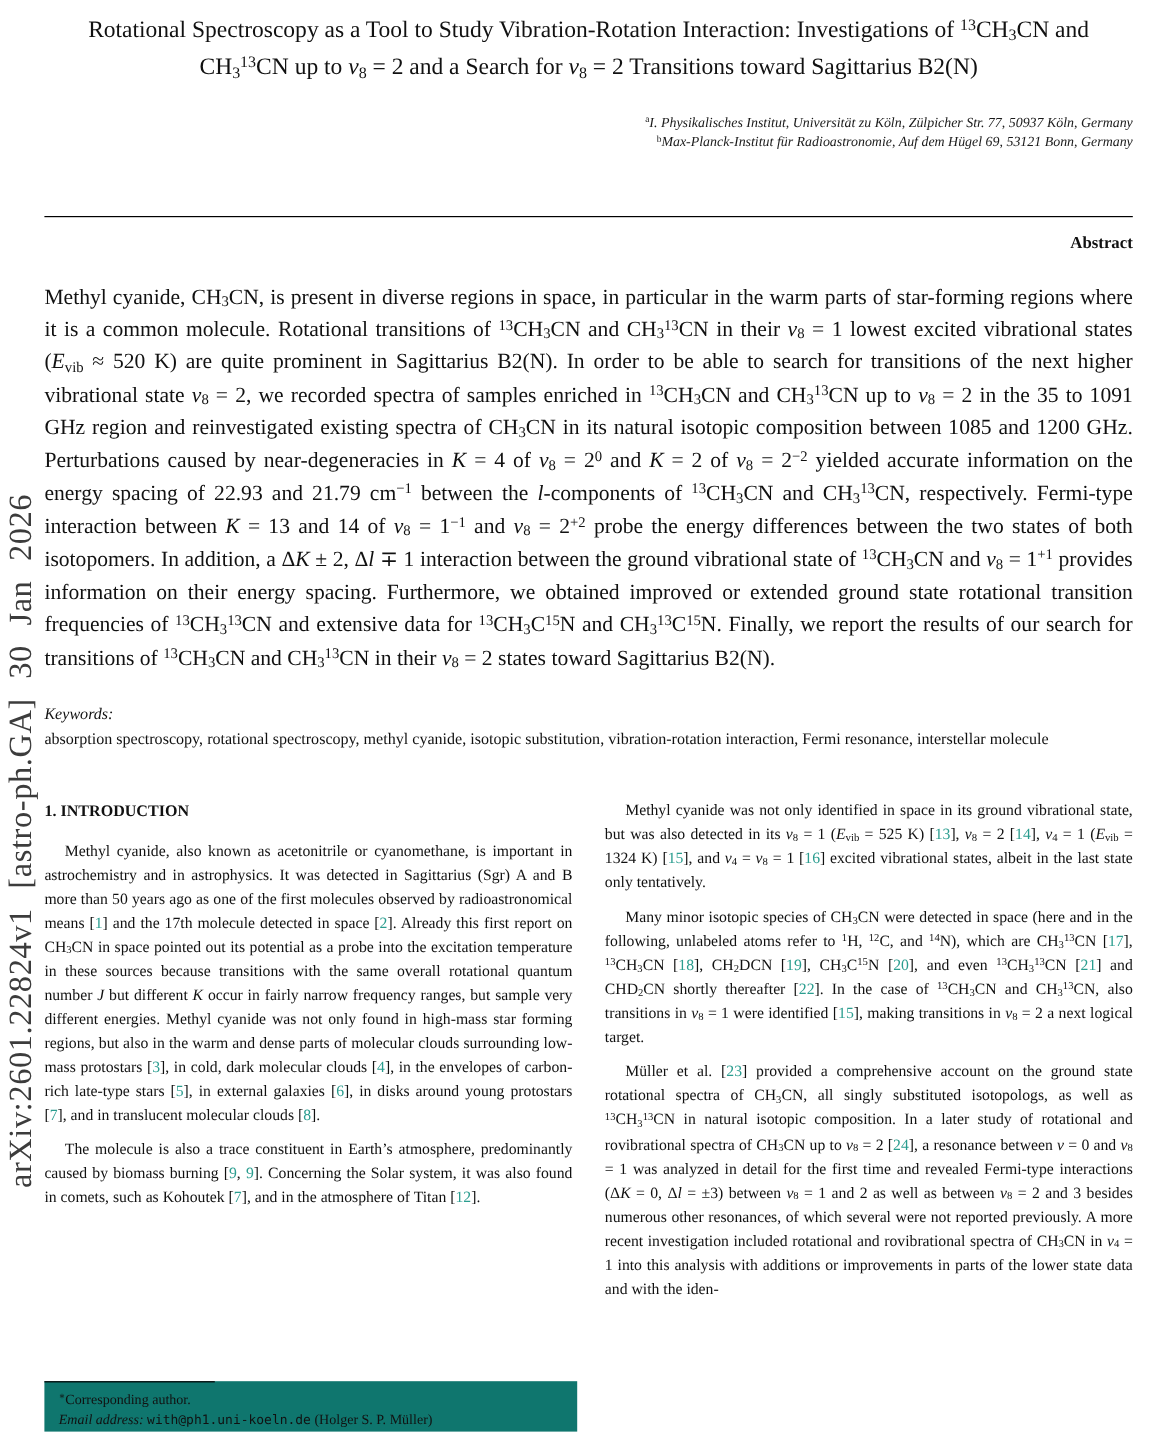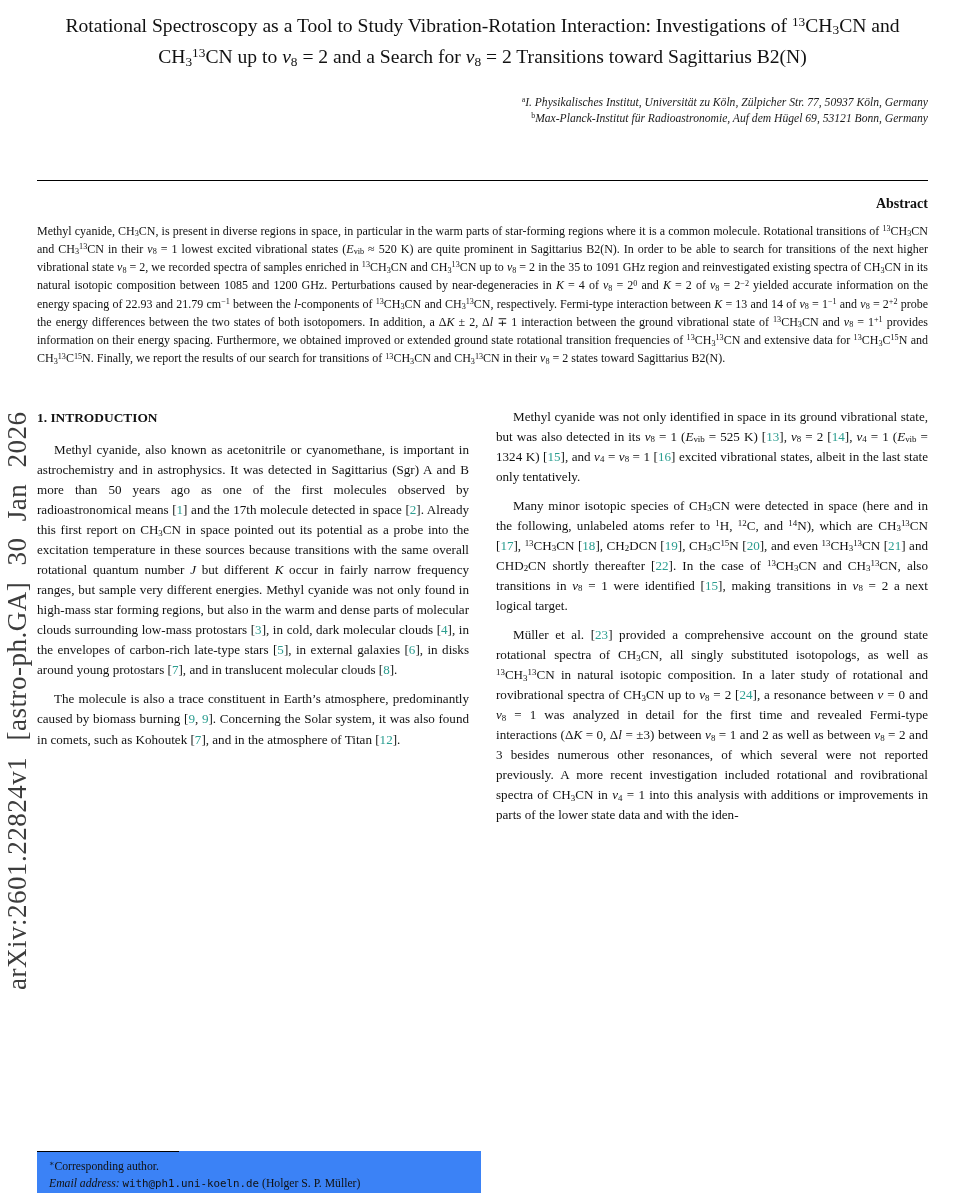--- a/index.html
+++ b/index.html
@@ -3,53 +3,53 @@
 <meta charset="utf-8">
 <style>
   * { margin: 0; padding: 0; box-sizing: border-box; }
   html, body { background: #ffffff; }
   body {
     width: 963px; height: 1200px;
     font-family: "Liberation Serif", "DejaVu Serif", serif;
     color: #111;
   }
   .page { position: relative; width: 963px; height: 1200px; overflow: hidden; background: #fff; }
-  .content { padding: 8px 35px 0 37px; }
+  .content { padding: 8px 19px 0 37px; }
 
   sup { font-size: 68%; line-height: 0; vertical-align: baseline; position: relative; top: -0.45em; }
   sub { font-size: 68%; line-height: 0; vertical-align: baseline; position: relative; top: 0.18em; }
 
   .stamp {
     position: absolute; left: 2px; top: 990px;
     transform: rotate(-90deg); transform-origin: 0 0;
     white-space: nowrap;
     font-size: 27px; letter-spacing: 0.5px; word-spacing: 9px;
     color: var(--stamp, #3c3c3c);
   }
 
   .paper-title { font-size: 19.6px; font-weight: 400; line-height: 1.6; text-align: center; margin: 2px 6px 0 6px; }
   .authors { text-align: center; font-size: 14.6px; margin-top: 27px; }
   .affil { text-align: right; font-size: 11.6px; margin-top: 3px; color: #1a1a1a; }
   .affil.first { margin-top: 23px; }
 
   .rule { border: none; border-top: 1px solid #000; margin-top: 55px; }
   .abstract-heading { font-size: 14px; font-weight: 700; margin-top: 15px; text-align: right; }
-  .abstract-body { font-size: 12px; line-height: 1.52; text-align: justify; margin-top: 10px; }
+  .abstract-body { font-size: 18px; line-height: 1.52; text-align: justify; margin-top: 22px; }
 
   .kw-label { font-style: italic; font-size: 13.4px; margin-top: 25px; }
   .kw-body { font-size: 13.4px; line-height: 1.5; text-align: justify; margin-top: 3px; }
 
   .columns { display: flex; gap: 27px; margin-top: 39px; }
   .col { width: 444px; font-size: 13.1px; line-height: 1.53; text-align: justify; }
   .sec-heading { font-size: 13.4px; font-weight: 700; margin: 1px 0 12px 0; }
   .col p { text-indent: 17px; margin: 0 0 9px 0; }
 
   .cite { color: var(--cite, #2a9d8f); }
 
-  .footnote { position: absolute; left: 37px; bottom: 7px; width: 444px; font-size: 11.7px; line-height: 1.5; background: #3b82f6; }
+  .footnote { position: absolute; left: 37px; bottom: 7px; width: 444px; font-size: 11.7px; line-height: 1.5; background: #0f766e; }
   .fn-rule { border: none; border-top: 1px solid #000; width: 142px; margin: 0 0 6px 0; }
   .footnote p { margin: 0; text-indent: 12px; }
   .mono { font-family: "DejaVu Sans Mono", "Liberation Mono", monospace; font-size: 10.8px; }
 </style>
 </head>
 <body>
 
 <div class="page">
 
   <div class="stamp">arXiv:2601.22824v1 [astro-ph.GA] 30 Jan 2026</div>
@@ -60,20 +60,22 @@
 
 
     <div class="affil first"><sup>a</sup><i>I. Physikalisches Institut, Universität zu Köln, Zülpicher Str. 77, 50937 Köln, Germany</i></div>
     <div class="affil"><sup>b</sup><i>Max-Planck-Institut für Radioastronomie, Auf dem Hügel 69, 53121 Bonn, Germany</i></div>
 
     <hr class="rule">
 
     <h2 class="abstract-heading">Abstract</h2>
     <p class="abstract-body">Methyl cyanide, CH<sub>3</sub>CN, is present in diverse regions in space, in particular in the warm parts of star-forming regions where it is a common molecule. Rotational transitions of <sup>13</sup>CH<sub>3</sub>CN and CH<sub>3</sub><sup>13</sup>CN in their <i>v</i><sub>8</sub> = 1 lowest excited vibrational states (<i>E</i><sub>vib</sub> ≈ 520 K) are quite prominent in Sagittarius B2(N). In order to be able to search for transitions of the next higher vibrational state <i>v</i><sub>8</sub> = 2, we recorded spectra of samples enriched in <sup>13</sup>CH<sub>3</sub>CN and CH<sub>3</sub><sup>13</sup>CN up to <i>v</i><sub>8</sub> = 2 in the 35 to 1091 GHz region and reinvestigated existing spectra of CH<sub>3</sub>CN in its natural isotopic composition between 1085 and 1200 GHz. Perturbations caused by near-degeneracies in <i>K</i> = 4 of <i>v</i><sub>8</sub> = 2<sup>0</sup> and <i>K</i> = 2 of <i>v</i><sub>8</sub> = 2<sup>−2</sup> yielded accurate information on the energy spacing of 22.93 and 21.79 cm<sup>−1</sup> between the <i>l</i>-components of <sup>13</sup>CH<sub>3</sub>CN and CH<sub>3</sub><sup>13</sup>CN, respectively. Fermi-type interaction between <i>K</i> = 13 and 14 of <i>v</i><sub>8</sub> = 1<sup>−1</sup> and <i>v</i><sub>8</sub> = 2<sup>+2</sup> probe the energy differences between the two states of both isotopomers. In addition, a Δ<i>K</i> ± 2, Δ<i>l</i> ∓ 1 interaction between the ground vibrational state of <sup>13</sup>CH<sub>3</sub>CN and <i>v</i><sub>8</sub> = 1<sup>+1</sup> provides information on their energy spacing. Furthermore, we obtained improved or extended ground state rotational transition frequencies of <sup>13</sup>CH<sub>3</sub><sup>13</sup>CN and extensive data for <sup>13</sup>CH<sub>3</sub>C<sup>15</sup>N and CH<sub>3</sub><sup>13</sup>C<sup>15</sup>N. Finally, we report the results of our search for transitions of <sup>13</sup>CH<sub>3</sub>CN and CH<sub>3</sub><sup>13</sup>CN in their <i>v</i><sub>8</sub> = 2 states toward Sagittarius B2(N).</p>
 
+    <div class="kw-label">Keywords:</div>
+    <p class="kw-body">absorption spectroscopy, rotational spectroscopy, methyl cyanide, isotopic substitution, vibration-rotation interaction, Fermi resonance, interstellar molecule</p>
 
     <div class="columns">
       <div class="col">
         <h3 class="sec-heading">1. INTRODUCTION</h3>
         <p>Methyl cyanide, also known as acetonitrile or cyanomethane, is important in astrochemistry and in astrophysics. It was detected in Sagittarius (Sgr) A and B more than 50 years ago as one of the first molecules observed by radioastronomical means [<span class="cite">1</span>] and the 17th molecule detected in space [<span class="cite">2</span>]. Already this first report on CH<sub>3</sub>CN in space pointed out its potential as a probe into the excitation temperature in these sources because transitions with the same overall rotational quantum number <i>J</i> but different <i>K</i> occur in fairly narrow frequency ranges, but sample very different energies. Methyl cyanide was not only found in high-mass star forming regions, but also in the warm and dense parts of molecular clouds surrounding low-mass protostars [<span class="cite">3</span>], in cold, dark molecular clouds [<span class="cite">4</span>], in the envelopes of carbon-rich late-type stars [<span class="cite">5</span>], in external galaxies [<span class="cite">6</span>], in disks around young protostars [<span class="cite">7</span>], and in translucent molecular clouds [<span class="cite">8</span>].</p>
         <p>The molecule is also a trace constituent in Earth’s atmosphere, predominantly caused by biomass burning [<span class="cite">9</span>, <span class="cite">9</span>]. Concerning the Solar system, it was also found in comets, such as Kohoutek [<span class="cite">7</span>], and in the atmosphere of Titan [<span class="cite">12</span>].</p>
       </div>
       <div class="col">
         <p>Methyl cyanide was not only identified in space in its ground vibrational state, but was also detected in its <i>v</i><sub>8</sub> = 1 (<i>E</i><sub>vib</sub> = 525 K) [<span class="cite">13</span>], <i>v</i><sub>8</sub> = 2 [<span class="cite">14</span>], <i>v</i><sub>4</sub> = 1 (<i>E</i><sub>vib</sub> = 1324 K) [<span class="cite">15</span>], and <i>v</i><sub>4</sub> = <i>v</i><sub>8</sub> = 1 [<span class="cite">16</span>] excited vibrational states, albeit in the last state only tentatively.</p>
         <p>Many minor isotopic species of CH<sub>3</sub>CN were detected in space (here and in the following, unlabeled atoms refer to <sup>1</sup>H, <sup>12</sup>C, and <sup>14</sup>N), which are CH<sub>3</sub><sup>13</sup>CN [<span class="cite">17</span>], <sup>13</sup>CH<sub>3</sub>CN [<span class="cite">18</span>], CH<sub>2</sub>DCN [<span class="cite">19</span>], CH<sub>3</sub>C<sup>15</sup>N [<span class="cite">20</span>], and even <sup>13</sup>CH<sub>3</sub><sup>13</sup>CN [<span class="cite">21</span>] and CHD<sub>2</sub>CN shortly thereafter [<span class="cite">22</span>]. In the case of <sup>13</sup>CH<sub>3</sub>CN and CH<sub>3</sub><sup>13</sup>CN, also transitions in <i>v</i><sub>8</sub> = 1 were identified [<span class="cite">15</span>], making transitions in <i>v</i><sub>8</sub> = 2 a next logical target.</p>

